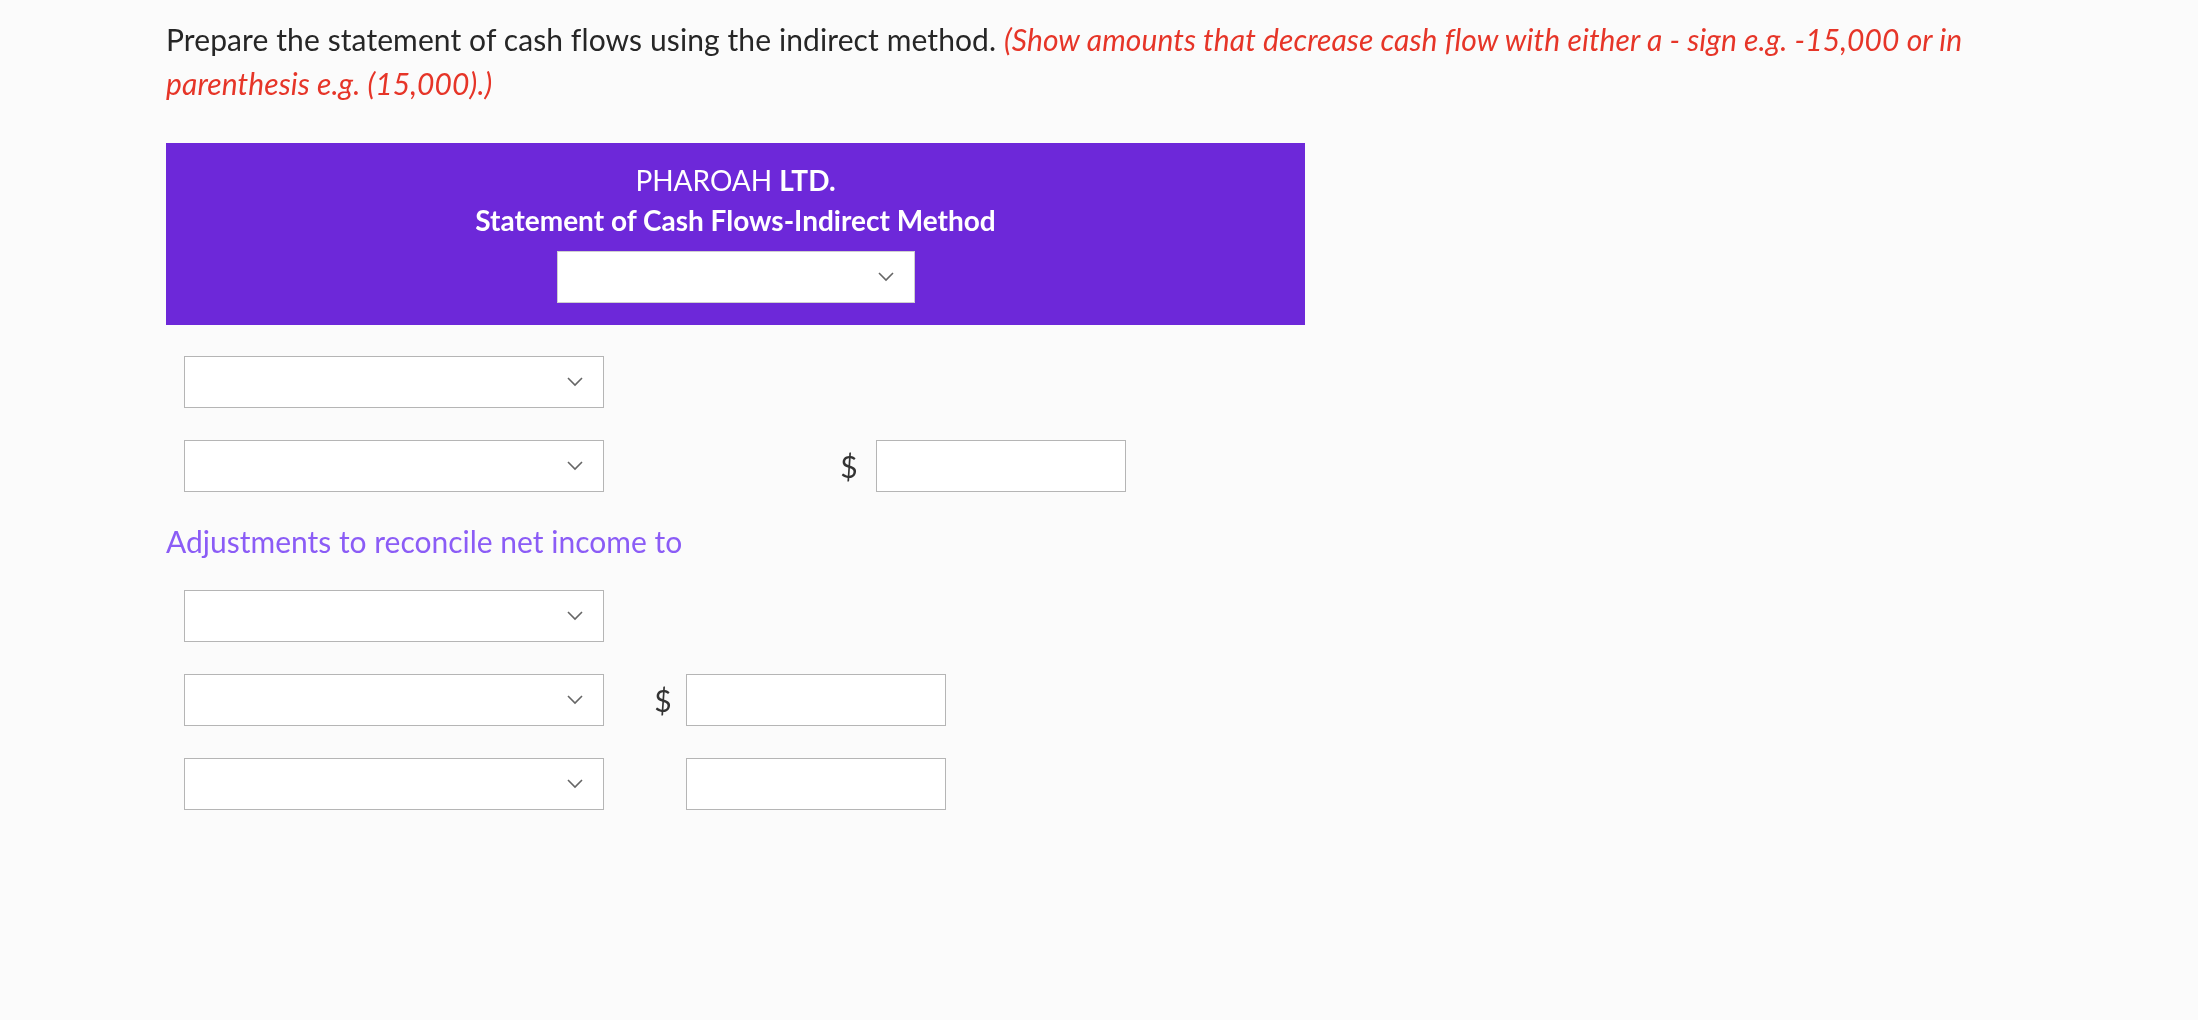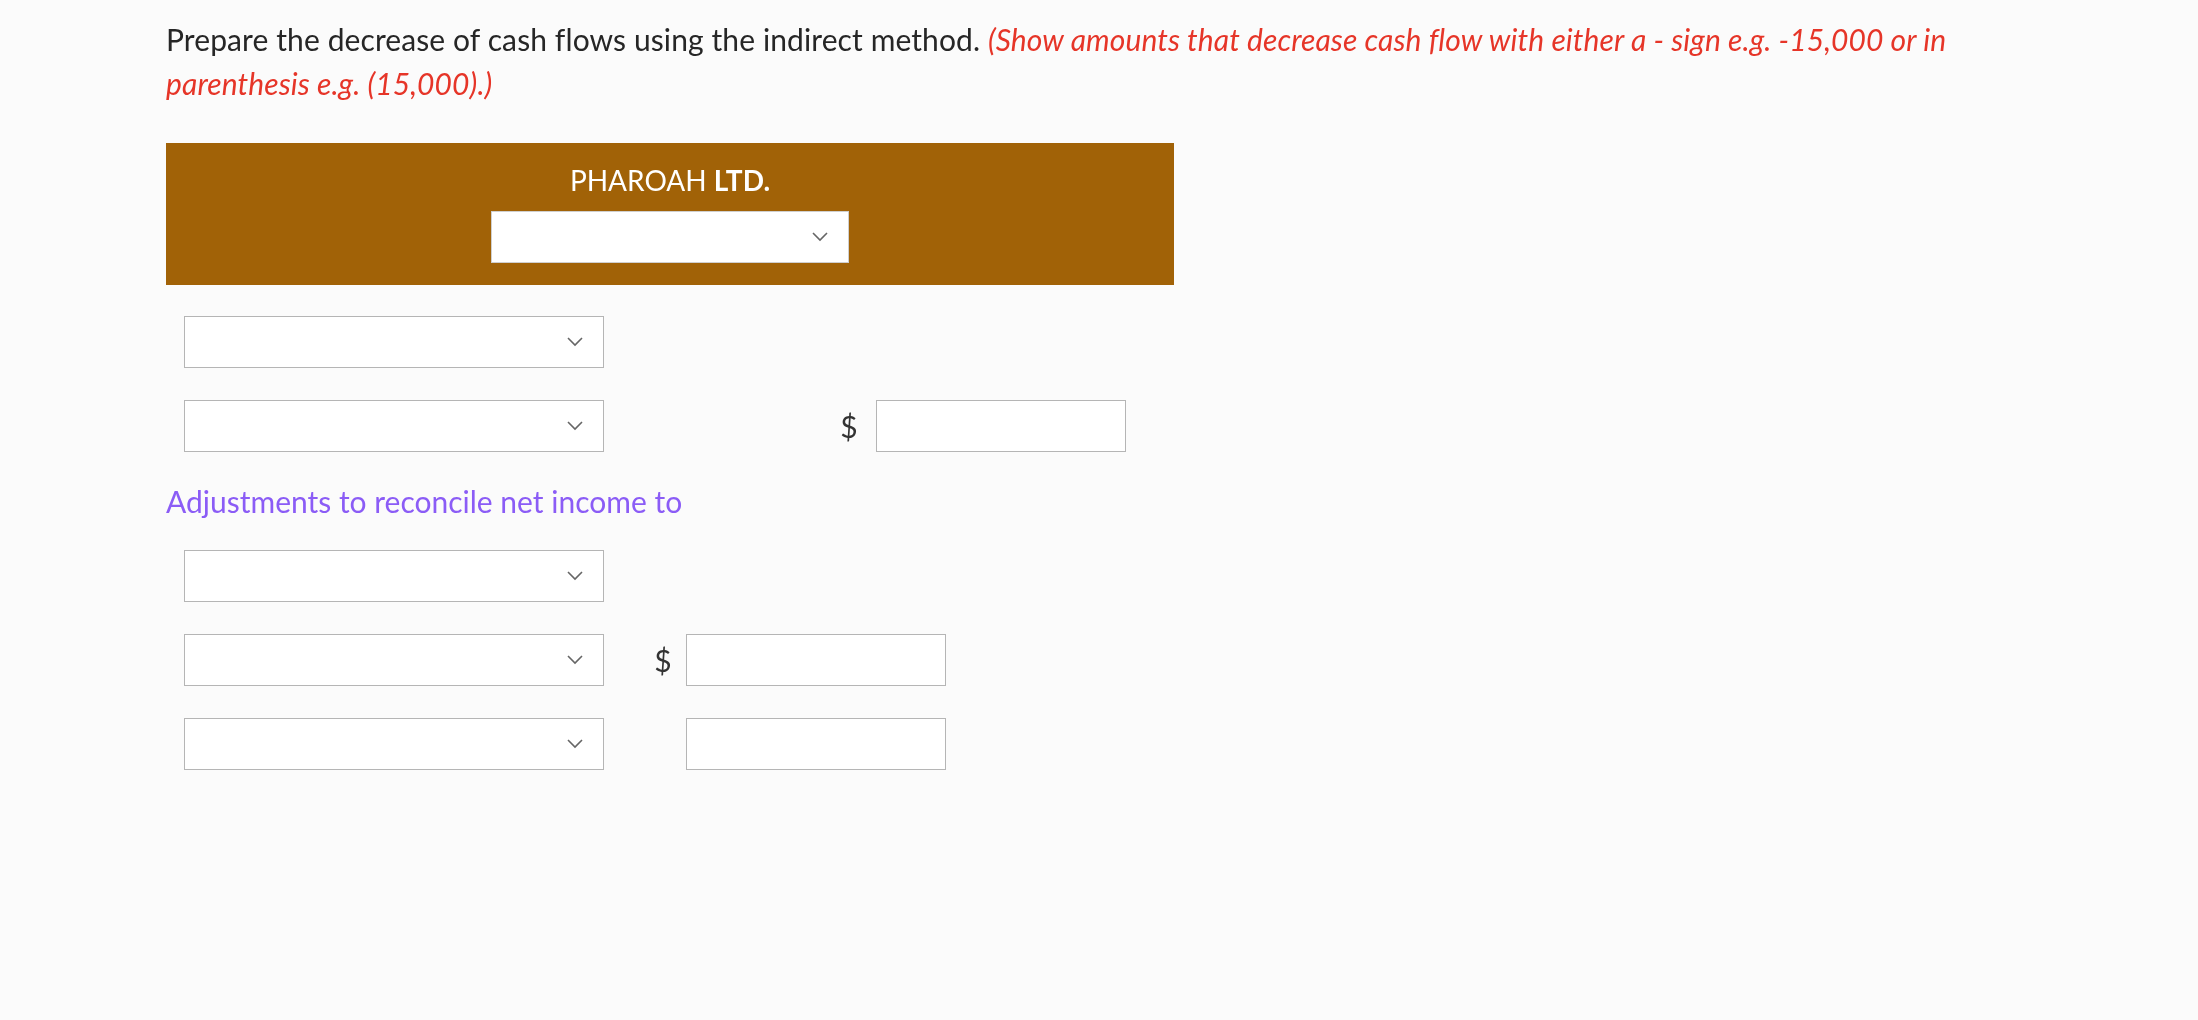--- a/index.html
+++ b/index.html
@@ -26,22 +26,22 @@
     line-height:1.45;
     color:#262626;
     margin-bottom:38px;
     letter-spacing:0.1px;
   }
   .prompt .highlight{
     color:#e63528;
     font-style:italic;
   }
   .header-block{
-    width:1008px;
-    background:#a16207;
+    width:1139px;
+    background:#6d28d9;
     color:#ffffff;
     text-align:center;
     padding:20px 0 22px 0;
   }
   .hdr-line1{
     font-size:28px;
     font-weight:400;
   }
   .hdr-line1 b{font-weight:700;}
   .hdr-line2{
@@ -131,27 +131,28 @@
     margin-bottom:30px;
   }
 </style>
 </head>
 <body>
 
 <div class="page">
   <div class="content">
 
     <div class="prompt">
-      <span>Prepare the decrease of cash flows using the indirect method. </span><span class="highlight">(Show amounts that decrease cash flow with either a - sign e.g. -15,000 or in parenthesis e.g. (15,000).)</span>
+      <span>Prepare the statement of cash flows using the indirect method. </span><span class="highlight">(Show amounts that decrease cash flow with either a - sign e.g. -15,000 or in parenthesis e.g. (15,000).)</span>
     </div>
 
     <div class="header-block">
       <div class="hdr-line1">
         <span>PHAROAH </span><b>LTD.</b>
       </div>
+      <div class="hdr-line2">Statement of Cash Flows-Indirect Method</div>
       <div class="hdr-select-wrap">
         <div class="select-box">
           <span></span>
           <span class="chev">
             <svg width="16" height="10" viewBox="0 0 16 10">
                 <path d="M1 1 L8 8 L15 1" fill="none" stroke="#666" stroke-width="1.6"></path>
               </svg>
           </span>
         </div>
       </div>

